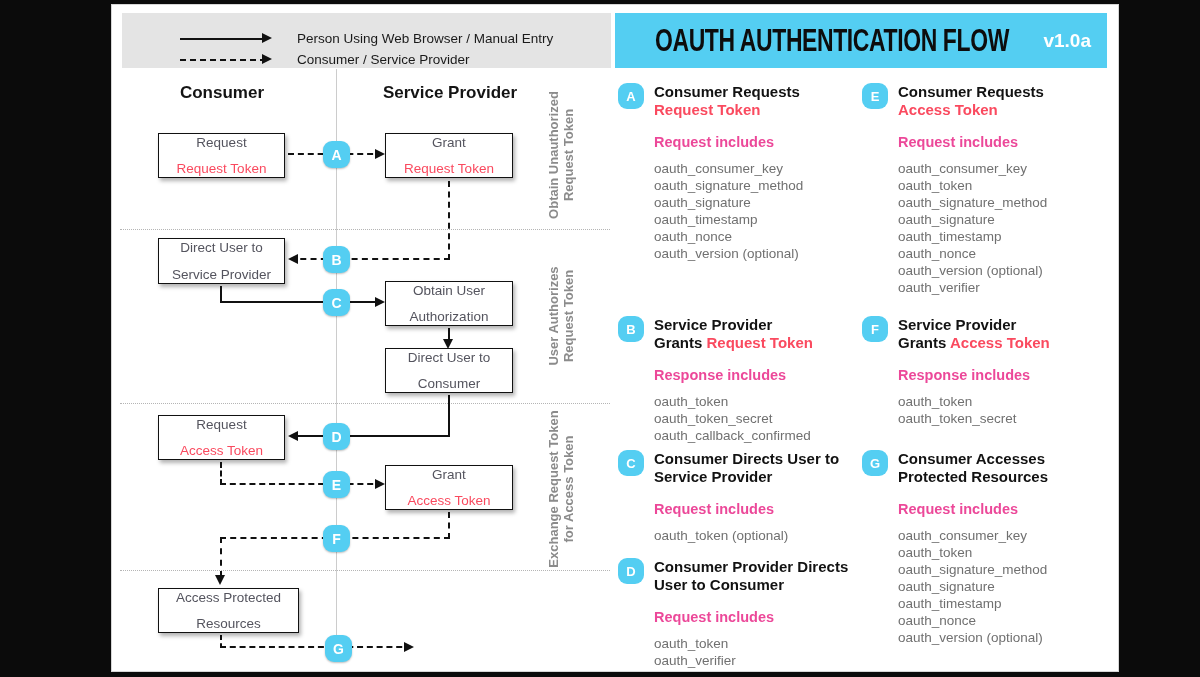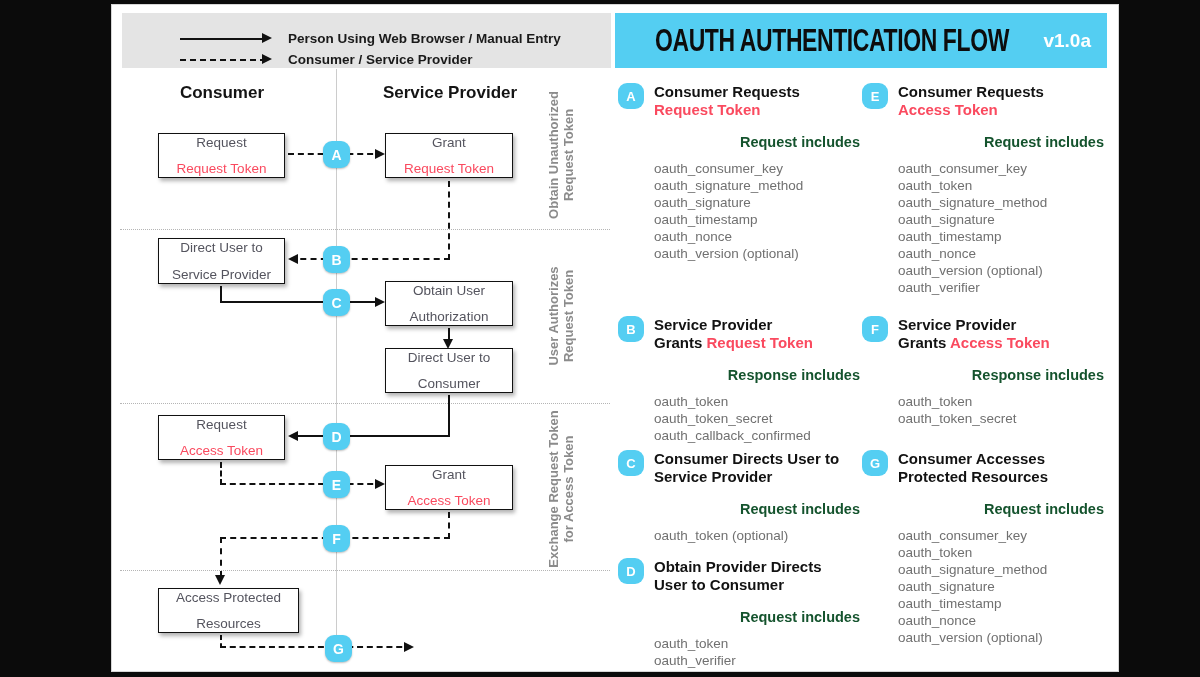--- a/index.html
+++ b/index.html
@@ -4,21 +4,21 @@
 <style>
   * { margin:0; padding:0; box-sizing:border-box; }
   html,body { width:1200px; height:677px; background:#0b0b0b; font-family:"Liberation Sans", sans-serif; overflow:hidden; }
   .canvas { position:absolute; left:0; top:0; width:1200px; height:677px; background:#0b0b0b; }
   .page { position:absolute; left:112px; top:5px; width:1006px; height:666px; background:#ffffff; outline:1px solid #d6d6d6; }
 
   
   .legend { position:absolute; left:10px; top:8px; width:489px; height:55px; background:#e4e4e4; }
   .leg-line-solid { position:absolute; left:58px; top:25px; width:86px; height:2px; background:#111; }
   .leg-line-dashed { position:absolute; left:58px; top:46px; width:86px; height:0; border-top:2px dashed #111; }
-  .leg-label { position:absolute; left:166px; font-size:13.5px; font-weight:700; color:#1a1a1a; white-space:nowrap; }
+  .leg-label { position:absolute; left:175px; font-size:13.5px; font-weight:400; color:#1a1a1a; white-space:nowrap; }
 
   
   .header-band { position:absolute; left:503px; top:8px; width:492px; height:55px; background:#54CEF2; }
   .header-title { position:absolute; left:40px; top:0; line-height:55px; font-size:31px; font-weight:900; letter-spacing:-0.5px; color:#0d0d0d; white-space:nowrap; transform:scaleX(0.74); transform-origin:left center; }
   .header-version { position:absolute; right:16px; top:0; line-height:55px; font-size:19px; font-weight:800; color:#ffffff; }
 
   
   .col-head { position:absolute; top:78px; font-size:17px; font-weight:700; color:#141414; text-align:center; }
   .vline { position:absolute; left:224px; top:64px; width:1px; height:590px; background:#cccccc; }
   .sep { position:absolute; left:8px; width:490px; height:0; border-top:1px dotted #b5b5b5; }
@@ -38,21 +38,21 @@
   .arr-l { border-top:5.5px solid transparent; border-bottom:5.5px solid transparent; border-right:10px solid #111; }
   .arr-d { border-left:5.5px solid transparent; border-right:5.5px solid transparent; border-top:10px solid #111; }
 
   .phase { position:absolute; width:210px; text-align:center; font-size:13px; line-height:15px; font-weight:600; color:#8b8b8b; transform:translate(-50%,-50%) rotate(-90deg); white-space:nowrap; }
 
   
   .section { position:absolute; width:242px; display:flex; gap:10px; }
   .sbadge { flex:0 0 26px; width:26px; height:26px; border-radius:9px; background:#54CEF2; color:#fff; font-weight:800; font-size:13px; display:flex; align-items:center; justify-content:center; }
   .sec-body { flex:1; }
   .sec-heading { font-size:15px; font-weight:800; line-height:18px; color:#121212; }
-  .includes-title { margin-top:15px; font-size:14.5px; font-weight:800; color:#14532d;text-align:right; }
+  .includes-title { margin-top:15px; font-size:14.5px; font-weight:800; color:#ec4899; }
   .params { margin-top:10px; }
   .param-item { font-size:13.5px; line-height:17px; color:#707070; }
 </style>
 </head>
 <body>
 
 <div class="canvas">
   <div class="page">
 
     <div class="legend">
@@ -208,21 +208,21 @@
         <div class="params">
             <div class="param-item">oauth_token (optional)</div>
           </div>
       </div>
     </div>
 
     <div class="section" style="left:506px; top:553px;">
       <div class="sbadge">D</div>
       <div class="sec-body">
         <div class="sec-heading">
-          <span>Obtain Provider Directs</span><br>
+          <span>Consumer Provider Directs</span><br>
           <span>User to Consumer</span><span class="t-red"></span>
         </div>
         <div class="includes-title">Request includes</div>
         <div class="params">
             <div class="param-item">oauth_token</div>
             <div class="param-item">oauth_verifier</div>
           </div>
       </div>
     </div>
 

